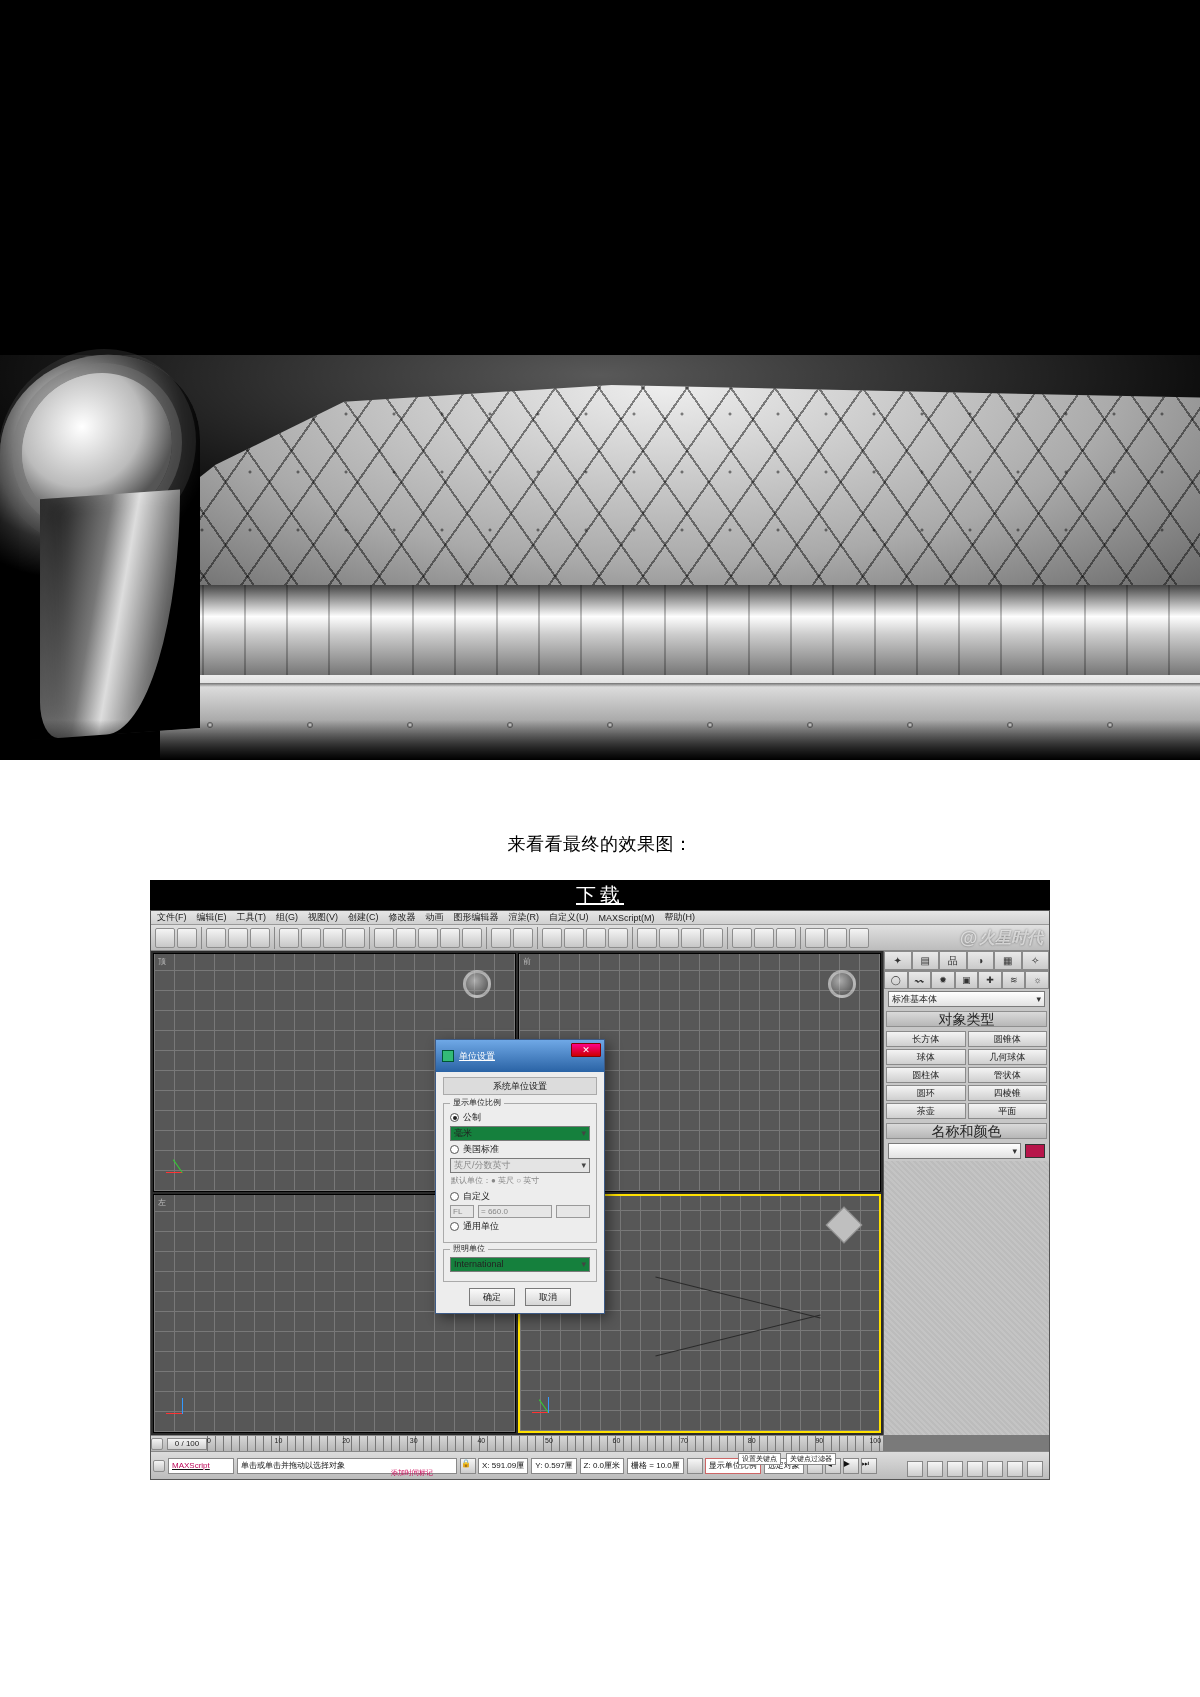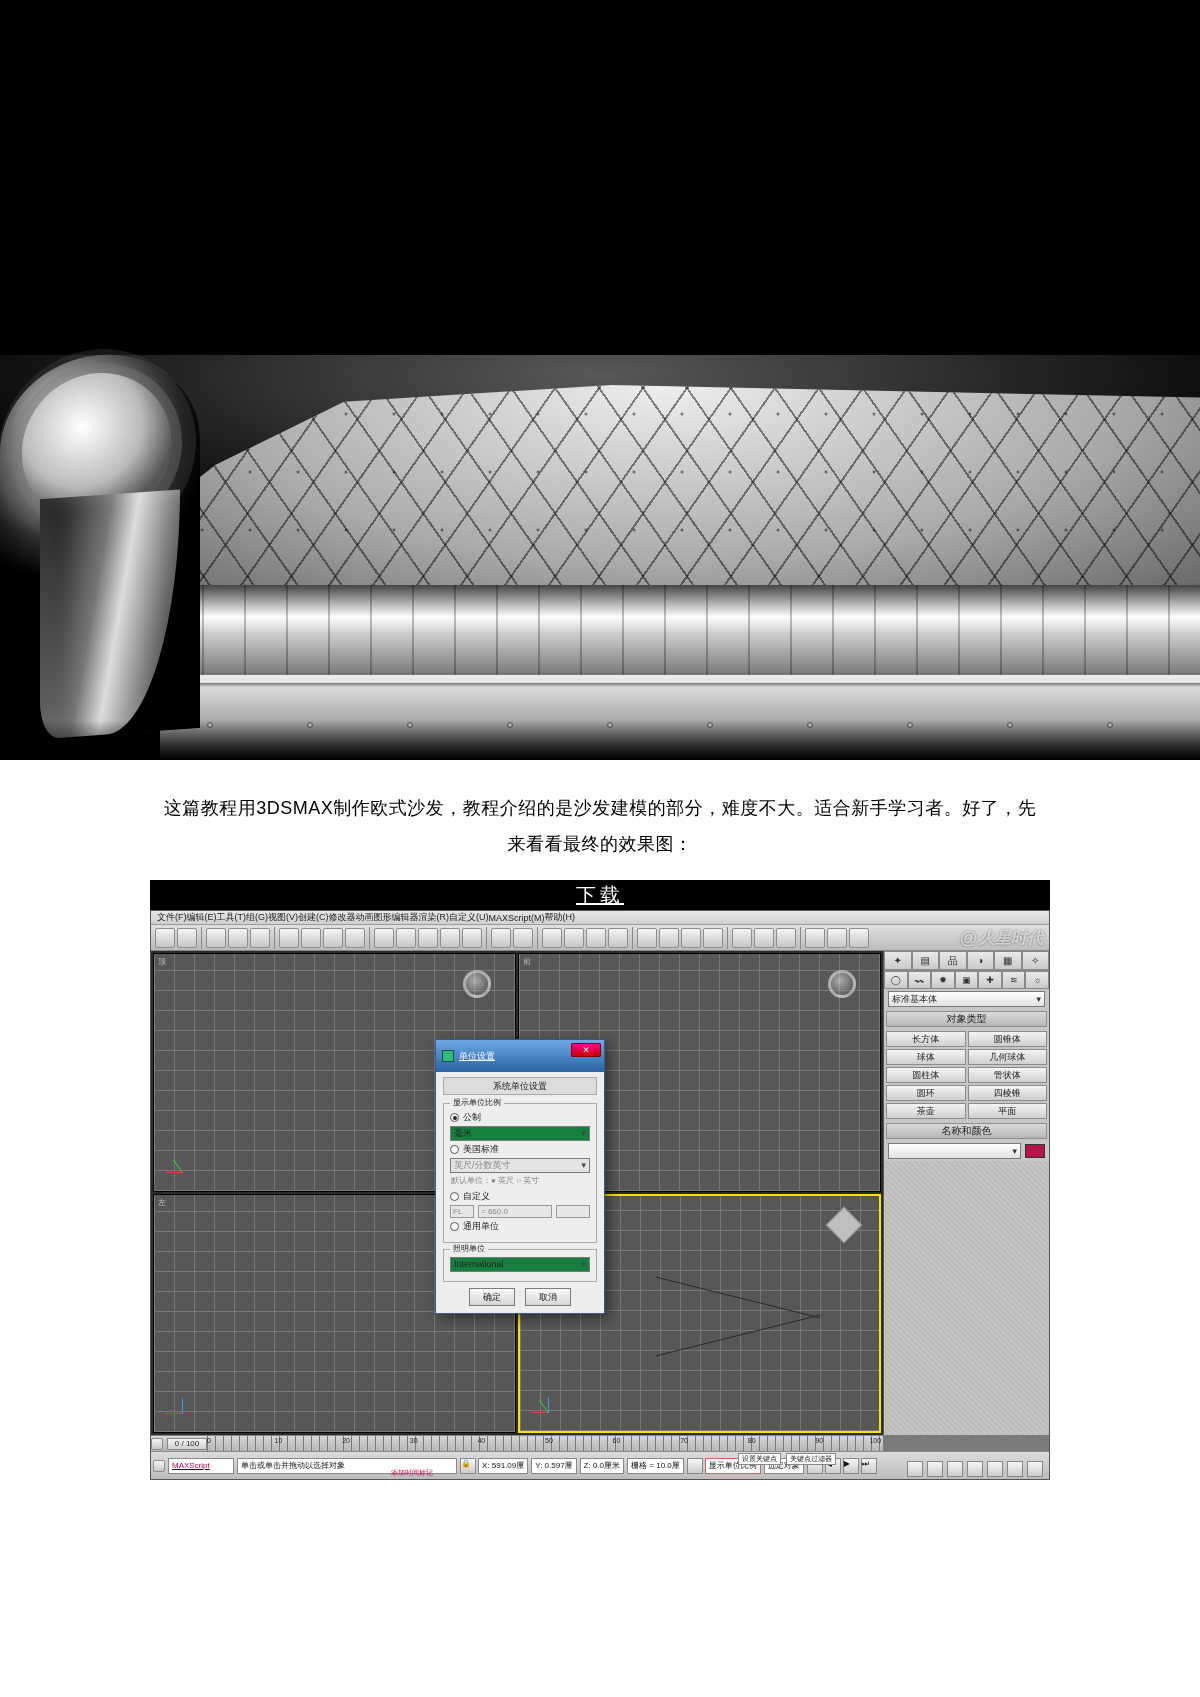--- a/index.html
+++ b/index.html
@@ -87,21 +87,21 @@
   }
 
   
   .caption { text-align: center; padding: 30px 140px 18px; font-size: 18px; line-height: 2; color: #000; letter-spacing: .5px; }
 
   
   .download-bar { width: 900px; margin: 0 auto; height: 30px; background: #000; color: #fff; text-align:center; font-size: 20px; line-height: 30px; letter-spacing: 4px; text-decoration: underline; }
 
   
   .max { width: 900px; height: 570px; margin: 0 auto; background: #7a7a7a; border: 1px solid #555; position: relative; font-size: 9px; color: #ccc; overflow:hidden; }
-  .menubar { height: 14px; background: linear-gradient(#e6e6e6,#d0d0d0); display:flex; padding:0 6px; color:#222; font-size:9px; align-items:center; border-bottom:1px solid #999;}
+  .menubar { height: 14px; background: linear-gradient(#e6e6e6,#d0d0d0); display:flex; gap:10px; padding:0 6px; color:#222; font-size:9px; align-items:center; border-bottom:1px solid #999;}
   .toolbar { height: 26px; background: linear-gradient(#e0e0e0,#bcbcbc); display:flex; align-items:center; gap:2px; padding:0 4px; border-bottom:1px solid #888; position:relative;}
   .tb-btn { width: 20px; height: 20px; background: linear-gradient(#f4f4f4,#c7c7c7); border:1px solid #8d8d8d; border-radius:2px; }
   .tb-sep { width:1px; height:22px; background:#888; margin:0 2px;}
   .watermark { position:absolute; right:6px; top:0; height:26px; display:flex; align-items:center; font-family: "Arial"; font-style:italic; font-weight:bold; font-size:16px; color:rgba(255,255,255,.65); text-shadow:0 0 2px rgba(0,0,0,.5);}
   .watermark .at { font-size:18px; margin-right:2px;}
   .viewports { position:absolute; top:40px; left:0; right:166px; bottom:44px; display:grid; grid-template-columns:1fr 1fr; grid-template-rows:1fr 1fr; gap:2px; background:#2b2b2b; padding:2px;}
   .vp { position:relative; background:#575757; border:1px solid #000;
         background-image:
           repeating-linear-gradient(0deg, rgba(120,120,120,1) 0 1px, transparent 1px 20px),
           repeating-linear-gradient(90deg, rgba(120,120,120,1) 0 1px, transparent 1px 20px);
@@ -123,21 +123,21 @@
   .cross::after{ left:0; top:60px; width:170px; height:1px; transform:rotate(-14deg);}
   
   .cmd { position:absolute; top:40px; right:0; bottom:44px; width:166px; background:#c7c7c7; border-left:1px solid #555; display:flex; flex-direction:column;}
   .cmd-tabs { display:flex; height:20px; background:#bdbdbd; border-bottom:1px solid #888;}
   .cmd-tab { flex:1; border:1px solid #8a8a8a; background:linear-gradient(#e9e9e9,#cacaca); display:flex; align-items:center; justify-content:center; font-size:10px; color:#333;}
   .cmd-sub { display:flex; height:18px;}
   .cmd-sub .cmd-tab{ font-size:9px;}
   .cmd-row { display:flex; align-items:center; gap:4px; padding:2px 4px; }
   .cmd-select { flex:1; height:16px; background:linear-gradient(#fff,#e2e2e2); border:1px solid #7a7a7a; font-size:9px; color:#222; padding:0 3px; display:flex; align-items:center; position:relative;}
   .cmd-select::after{ content:"▾"; position:absolute; right:3px; color:#333;}
-  .rollout-title { height:16px; background:linear-gradient(#dadada,#b7b7b7); border:1px solid #8f8f8f; text-align:center; font-size:10px; color:#222; margin:2px; line-height:14px;}
+  .rollout-title { height:16px; background:linear-gradient(#dadada,#b7b7b7); border:1px solid #8f8f8f; text-align:center; font-size:14px; color:#222; margin:2px; line-height:14px;}
   .obj-grid { display:grid; grid-template-columns:1fr 1fr; gap:2px; padding:2px;}
   .obj-btn { height:16px; background:linear-gradient(#f4f4f4,#cfcfcf); border:1px solid #8a8a8a; font-size:9px; color:#222; text-align:center; line-height:14px;}
   .swatch { width:20px; height:14px; border:1px solid #333; background:#b7154a;}
   .cmd-fill { flex:1; background:repeating-linear-gradient(45deg,#c4c4c4 0 2px,#bcbcbc 2px 4px);}
   
   .dialog { position:absolute; left:284px; top:128px; width:170px; background:#ededed; border:1px solid #3c5a86; box-shadow:4px 4px 12px rgba(0,0,0,.45); font-size:9px; color:#222;}
   .dlg-title { height:26px; background:linear-gradient(#6fa8e6,#2a63a5); color:#fff; display:flex; align-items:center; padding:16px 6px; position:relative;text-decoration:underline;}
   .dlg-title .ico { width:12px;height:12px;background:#3b7; margin-right:5px; border:1px solid #053;}
   .dlg-close { position:absolute; right:3px; top:3px; width:30px; height:14px; background:linear-gradient(#f08,#c00); border:1px solid #800; border-radius:1px; display:flex; align-items:center; justify-content:center; color:#fff;}
   .dlg-body { padding:5px 7px 7px; }
@@ -176,21 +176,21 @@
   <div class="black-top"></div>
   <div class="sofa">
     <div class="backrest"></div>
     <div class="seat"></div>
     <div class="base"></div>
     <div class="arm"></div>
   </div>
 </div>
 
 <div class="caption">
-  <span>这篇教程用3DSMAX制作欧式沙发，教程介绍的是沙发建模的部分，难度不大。适合新手学习者。好了，先</span><br>
+  <br>
   <span>来看看最终的效果图：</span>
 </div>
 
 <div class="download-bar">
   <span>下载</span>
 </div>
 
 <div class="max">
   <div class="menubar">
     <span>文件(F)</span>

